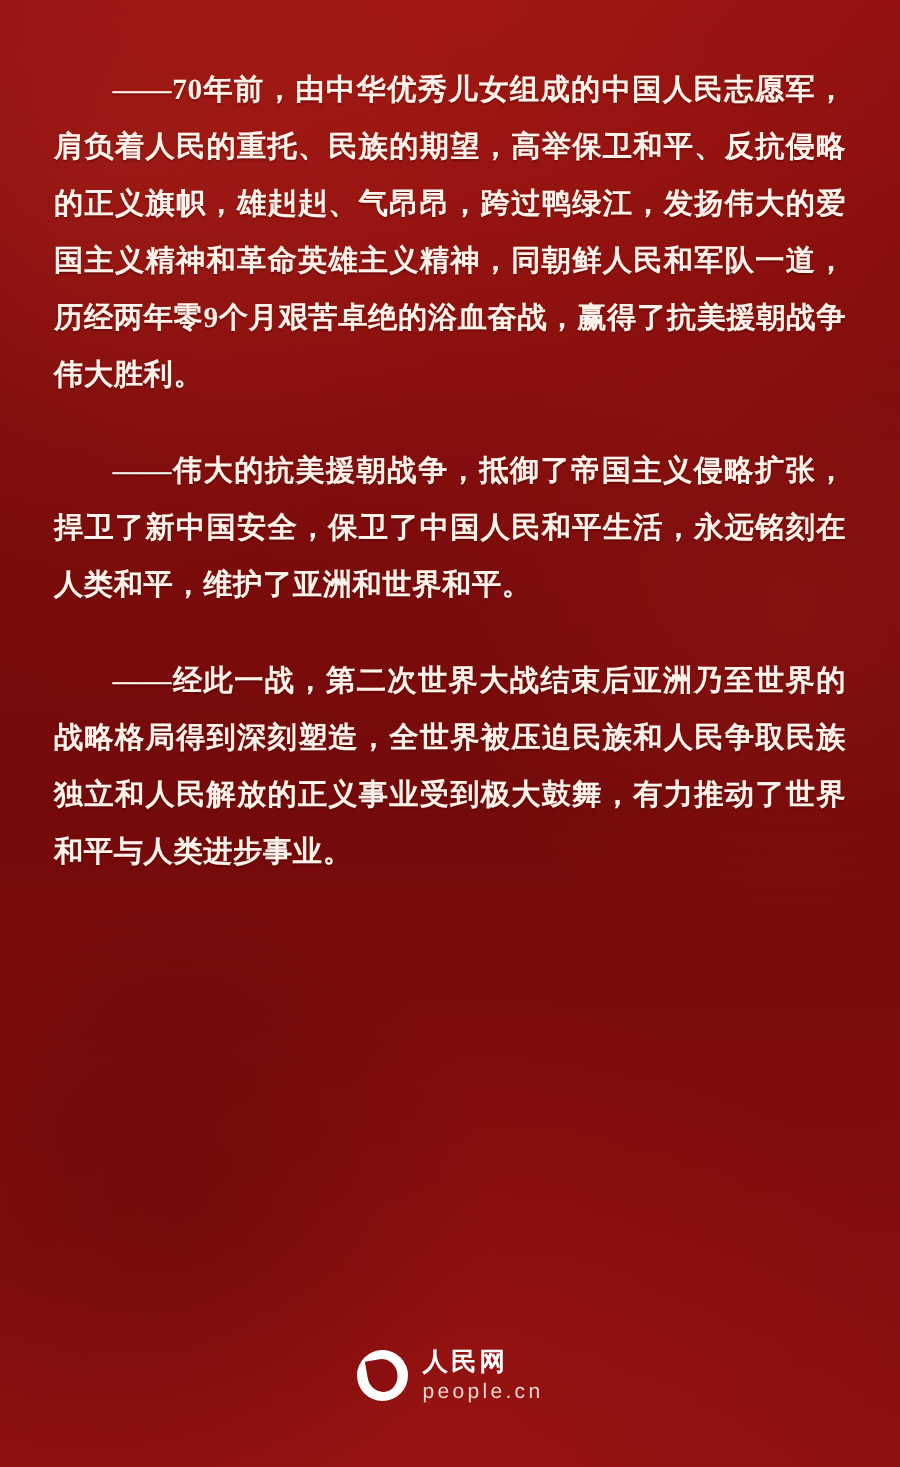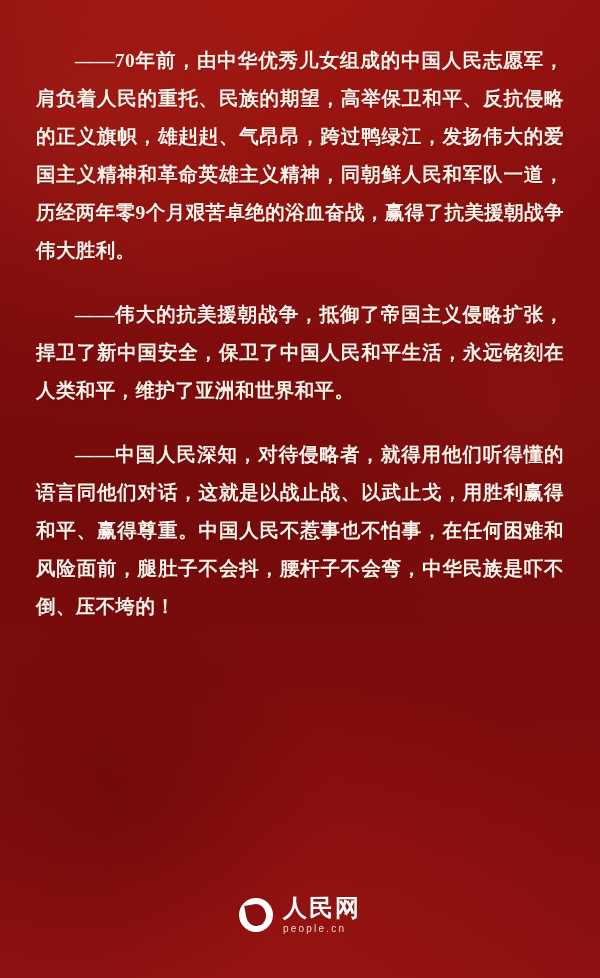--- a/index.html
+++ b/index.html
@@ -84,41 +84,41 @@
     transform: rotate(-10deg);
   }
   .logo-text {
     display: flex;
     flex-direction: column;
     align-items: flex-start;
     line-height: 1;
   }
   .logo-cn {
     color: #ffffff;
-    font-size: 24px;
+    font-size: 17px;
     font-weight: 700;
     letter-spacing: 2px;
     font-family: Liberation Sans, sans-serif;
   }
   .logo-en {
     color: #f0d5d0;
-    font-size: 10px;
+    font-size: 14px;
     letter-spacing: 2.2px;
     margin-top: 4px;
     font-family: "Liberation Sans", sans-serif;
   }
 </style>
 </head>
 <body>
 
 <div class="poster">
   <div class="content">
     <p class="para">——70年前，由中华优秀儿女组成的中国人民志愿军，肩负着人民的重托、民族的期望，高举保卫和平、反抗侵略的正义旗帜，雄赳赳、气昂昂，跨过鸭绿江，发扬伟大的爱国主义精神和革命英雄主义精神，同朝鲜人民和军队一道，历经两年零9个月艰苦卓绝的浴血奋战，赢得了抗美援朝战争伟大胜利。</p>
     <p class="para">——伟大的抗美援朝战争，抵御了帝国主义侵略扩张，捍卫了新中国安全，保卫了中国人民和平生活，永远铭刻在人类和平，维护了亚洲和世界和平。</p>
-    <p class="para">——中国人民深知，对待侵略者，就得用他们听得懂的语言同他们对话，这就是以战止战、以武止戈，用胜利赢得和平、赢得尊重。中国人民不惹事也不怕事，在任何困难和风险面前，腿肚子不会抖，腰杆子不会弯，中华民族是吓不倒、压不垮的！</p>
+    <p class="para">——经此一战，第二次世界大战结束后亚洲乃至世界的战略格局得到深刻塑造，全世界被压迫民族和人民争取民族独立和人民解放的正义事业受到极大鼓舞，有力推动了世界和平与人类进步事业。</p>
   </div>
 
   <div class="footer">
     <span class="logo-mark"></span>
     <span class="logo-text">
       <span class="logo-cn">人民网</span>
       <span class="logo-en">people.cn</span>
     </span>
   </div>
 </div>

